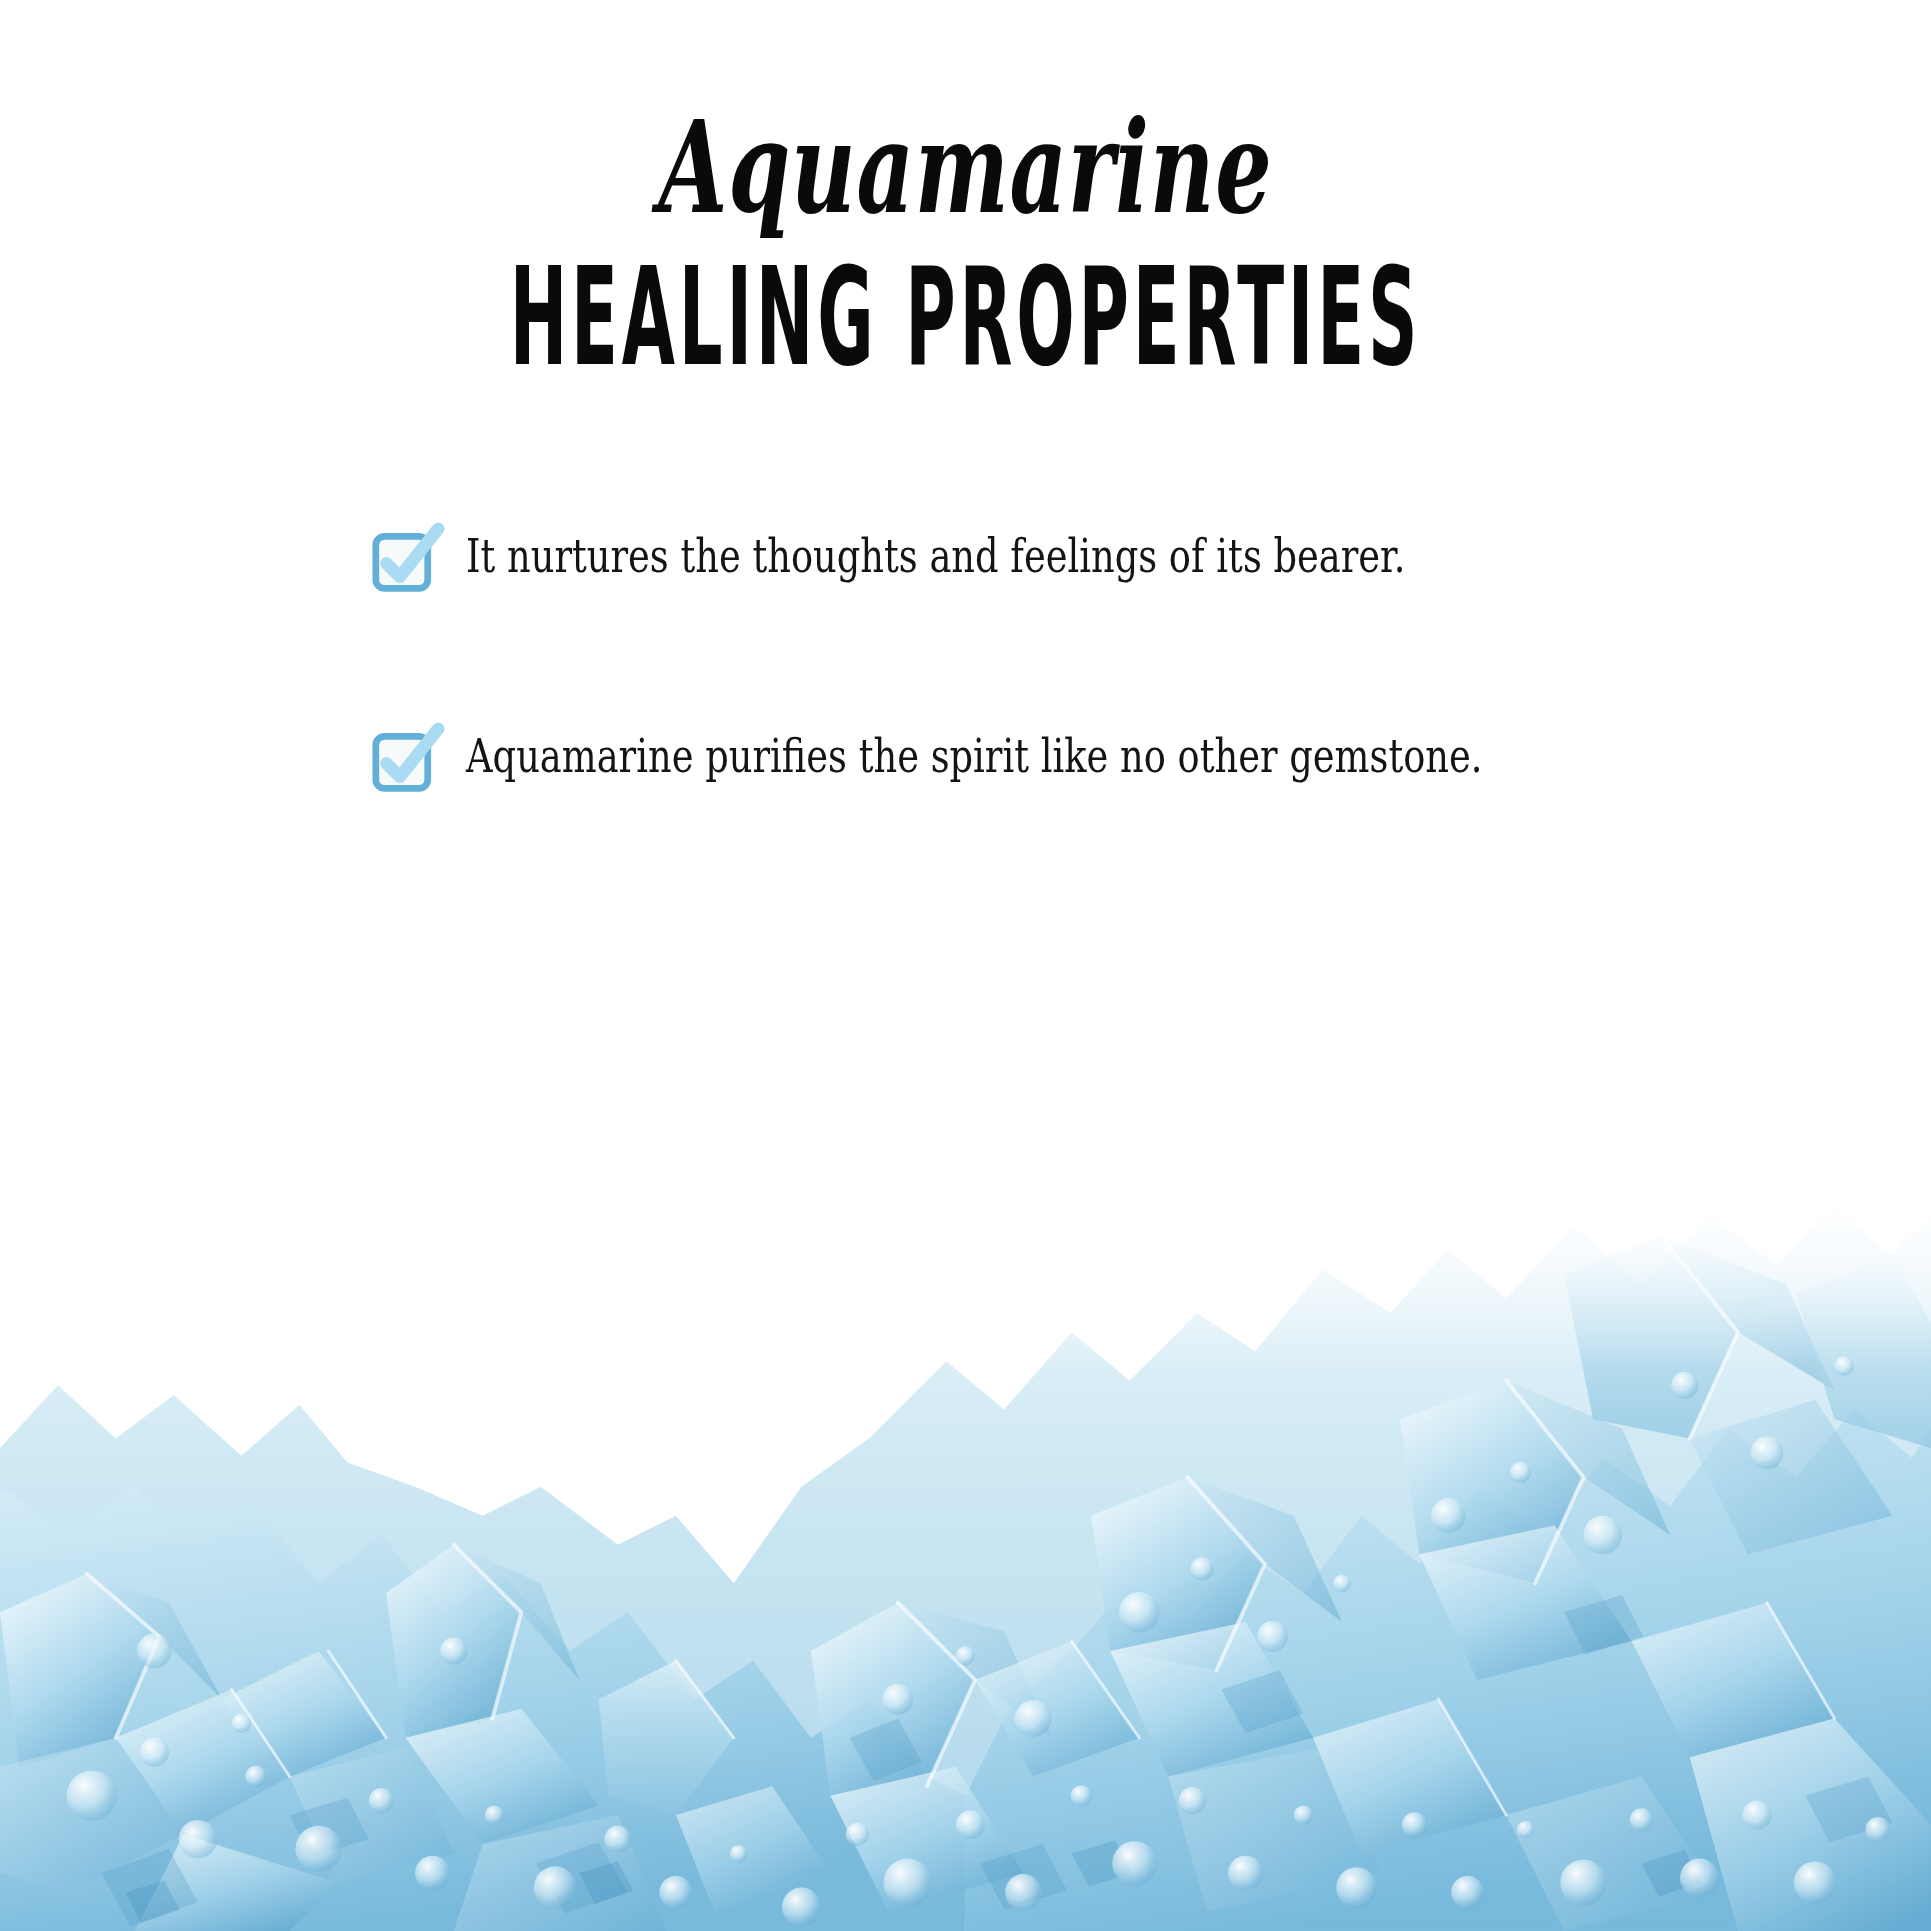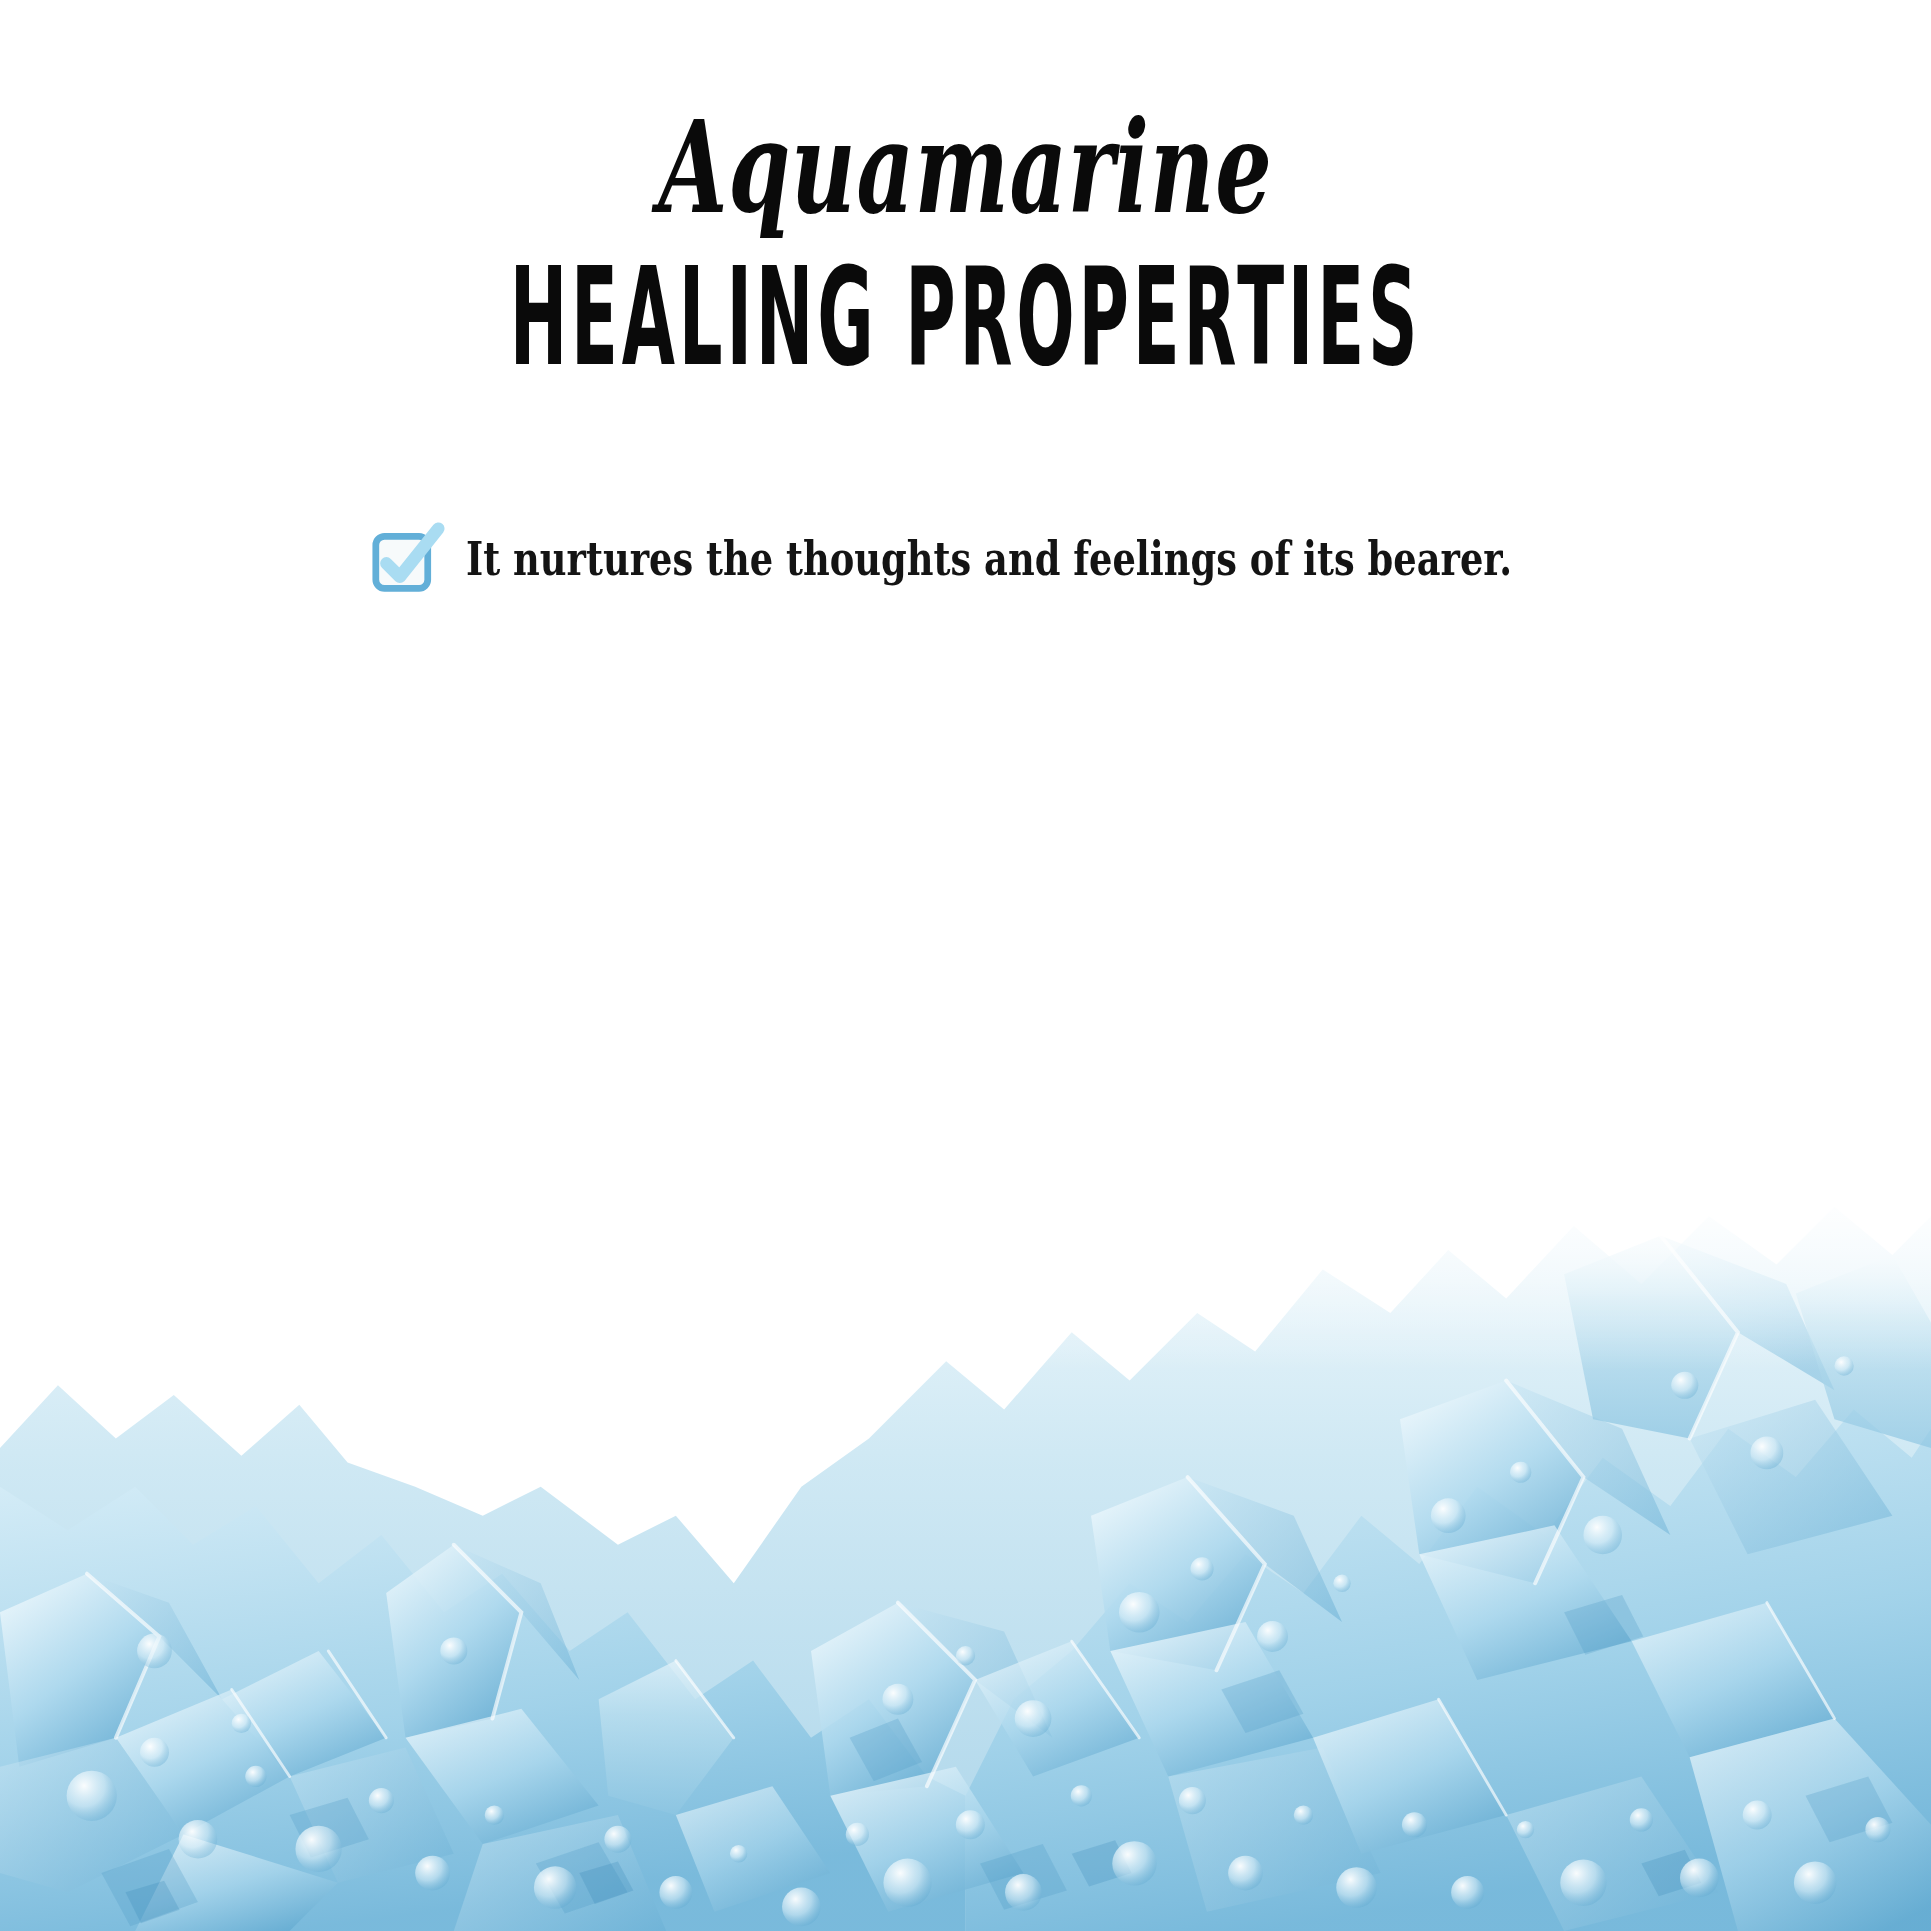--- a/index.html
+++ b/index.html
@@ -61,23 +61,22 @@
   
   .list {
     position: absolute;
     left: 375px;
     top: 527px;
     width: 1419px;
   }
 
   .list-item {
     display: flex;
-    align-items: center;
+    align-items: flex-start;
     margin-bottom: 0;
-    font-weight: bold;
   }
 
   .checkbox-icon {
     position: relative;
     flex: 0 0 auto;
     width: 60px;
     height: 60px;
     margin-top: 5.8px;
     margin-right: 31px;
   }
@@ -144,20 +143,31 @@
       <span class="item-text">
         <span class="line">It nurtures the thoughts and feelings of its bearer.</span>
       </span>
     </div>
 
     <div class="sp-1"></div>
 
 
     <div class="sp-2"></div>
 
+    <div class="list-item">
+      <span class="checkbox-icon">
+        <svg viewBox="0 0 78 78" xmlns="http://www.w3.org/2000/svg">
+          <rect x="5" y="16" width="54" height="54" rx="9" ry="9" fill="#F7FAFB" stroke="#62AFD8" stroke-width="7"></rect>
+          <path d="M16 44 L30 58 L70 8" fill="none" stroke="#A9DCF2" stroke-width="13" stroke-linecap="round" stroke-linejoin="round"></path>
+        </svg>
+      </span>
+      <span class="item-text">
+        <span class="line">Aquamarine purifies the spirit like no other gemstone.</span>
+      </span>
+    </div>
 
     <div class="sp-3"></div>
 
 
     <div class="sp-4"></div>
 
 
   </div>
 
   <div class="ice-wrap">

